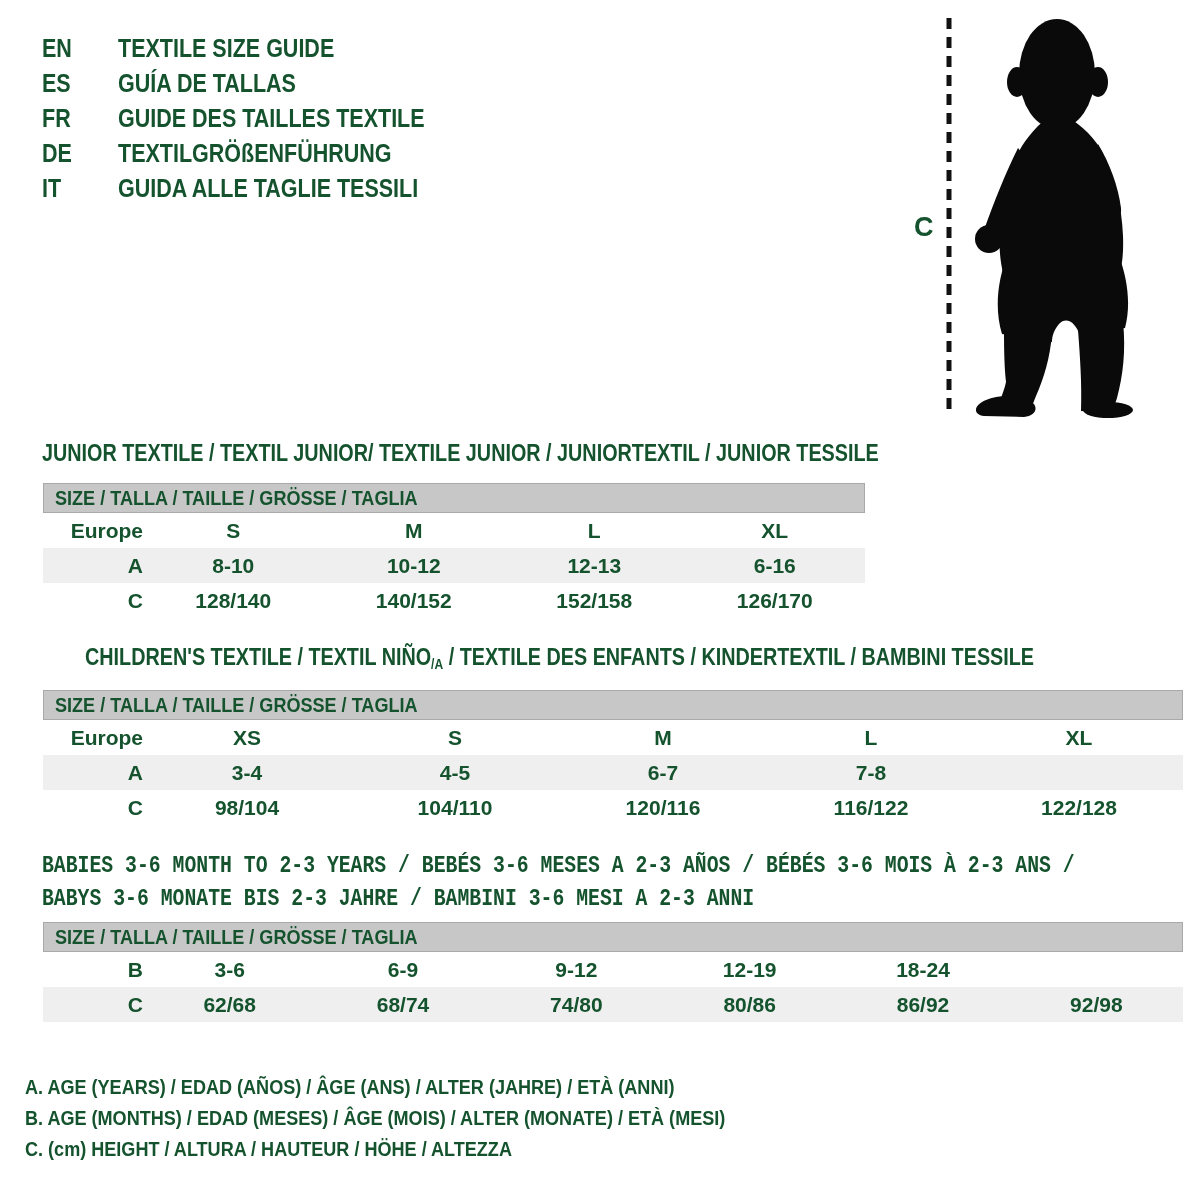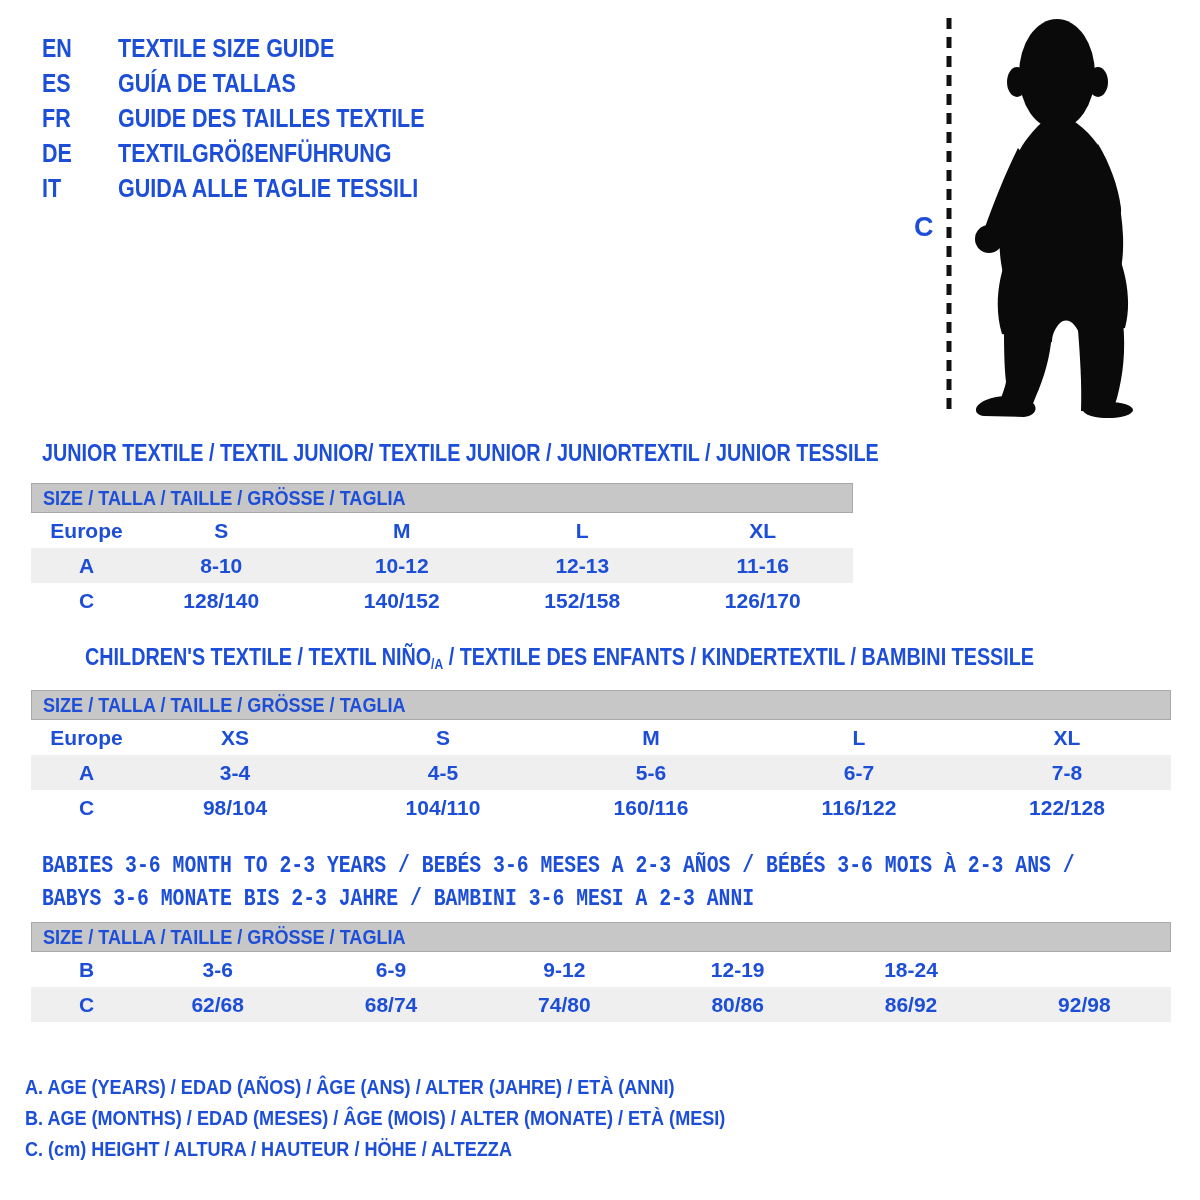--- a/index.html
+++ b/index.html
@@ -1,40 +1,40 @@
 <!DOCTYPE html>
 <html><head>
 <meta charset="utf-8">
 <style>
   html,body{margin:0;padding:0;background:#fff;}
   .page{
     position:relative;width:1200px;height:1200px;background:#ffffff;
-    font-family:"Liberation Sans",sans-serif;font-weight:700;color:#1d4ed8;
+    font-family:"Liberation Sans",sans-serif;font-weight:700;color:#14532d;
     overflow:hidden;
   }
   .cond{display:inline-block;transform:scaleX(.86);transform-origin:0 50%;white-space:nowrap;}
   
   .lang-block{position:absolute;left:42px;top:31px;}
   .lang-row{display:grid;grid-template-columns:76px auto;font-size:25px;line-height:35px;}
   
   .baby-svg{position:absolute;left:962px;top:16px;}
   .dash-svg{position:absolute;left:946px;top:18px;}
   .c-label{position:absolute;left:914px;top:212px;font-size:27px;}
   
   .section-title{position:absolute;left:42px;margin:0;font-size:23px;line-height:33px;font-weight:700;}
   #junior-title{top:437px;}
   #children-title{top:641px;margin-left:43px;}
   #babies-title{top:850px;font-family:Liberation Mono, monospace;}
   .sub{font-size:14px;vertical-align:-4px;}
   
-  .table{position:absolute;left:31px;}
+  .table{position:absolute;left:43px;}
   .t-head{height:30px;background:#c7c7c7;border:1px solid #a9a9a9;box-sizing:border-box;
           padding-left:11px;font-size:21px;line-height:28px;}
   .t-row{display:grid;height:35px;line-height:35px;font-size:21px;text-align:center;}
-  .t-row .label{text-align:center;padding-left:11px;}
+  .t-row .label{text-align:right;padding-left:11px;}
   .t-row.shaded{background:#efefef;}
   .junior{top:483px;width:822px;}
   .junior .t-row{grid-template-columns:100px repeat(4,1fr);}
   .children{top:690px;width:1140px;}
   .children .t-row{grid-template-columns:100px repeat(5,1fr);}
   .babies{top:922px;width:1140px;}
   .babies .t-row{grid-template-columns:100px repeat(6,1fr);}
   
   .notes{position:absolute;left:25px;top:1071px;font-size:21px;line-height:31px;}
 </style>
@@ -100,21 +100,21 @@
       <div>S</div>
       <div>M</div>
       <div>L</div>
       <div>XL</div>
     </div>
     <div class="t-row shaded">
       <div class="label">A</div>
       <div>8-10</div>
       <div>10-12</div>
       <div>12-13</div>
-      <div>11-16</div>
+      <div>6-16</div>
     </div>
     <div class="t-row">
       <div class="label">C</div>
       <div>128/140</div>
       <div>140/152</div>
       <div>152/158</div>
       <div>126/170</div>
     </div>
   </div>
 
@@ -130,29 +130,28 @@
       <div>XS</div>
       <div>S</div>
       <div>M</div>
       <div>L</div>
       <div>XL</div>
     </div>
     <div class="t-row shaded">
       <div class="label">A</div>
       <div>3-4</div>
       <div>4-5</div>
-      <div>5-6</div>
       <div>6-7</div>
       <div>7-8</div>
     </div>
     <div class="t-row">
       <div class="label">C</div>
       <div>98/104</div>
       <div>104/110</div>
-      <div>160/116</div>
+      <div>120/116</div>
       <div>116/122</div>
       <div>122/128</div>
     </div>
   </div>
 
   <h2 class="section-title" id="babies-title">
     <span class="cond">BABIES 3-6 MONTH TO 2-3 YEARS / BEBÉS 3-6 MESES A 2-3 AÑOS / BÉBÉS 3-6 MOIS À 2-3 ANS /</span><br>
     <span class="cond">BABYS 3-6 MONATE BIS 2-3 JAHRE / BAMBINI 3-6 MESI A 2-3 ANNI</span>
   </h2>
   <div class="table babies">

